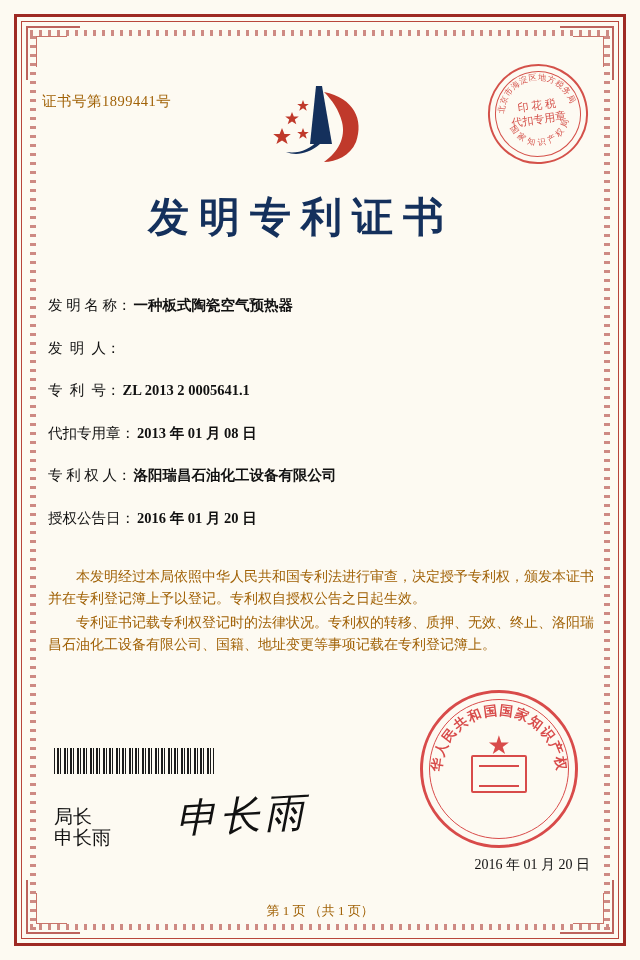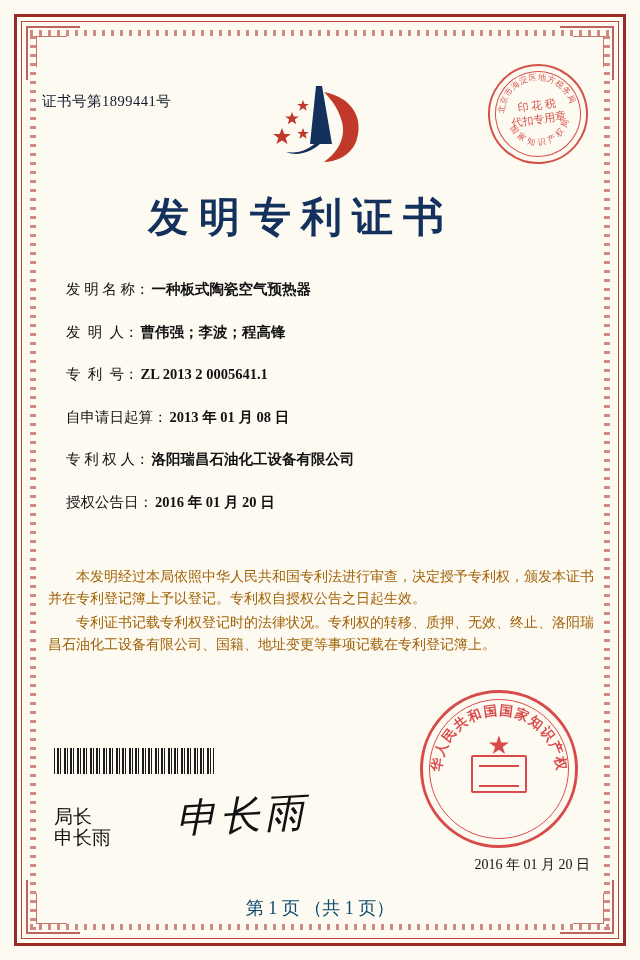--- a/index.html
+++ b/index.html
@@ -68,21 +68,21 @@
   .corner.tr::after { right: 8px; top: 8px; border-left: none; border-bottom: none; }
   .corner.bl::after { left: 8px; bottom: 8px; border-right: none; border-top: none; }
   .corner.br::after { right: 8px; bottom: 8px; border-left: none; border-top: none; }
 
   .cert-no {
     position: absolute;
     left: 42px;
     top: 92px;
     font-size: 14.5px;
     letter-spacing: 0.5px;
-    color: #0f172a;
+    color: #a16207;
   }
 
   
   .top-seal {
     position: absolute;
     right: 52px;
     top: 64px;
     width: 96px;
     height: 96px;
     border-radius: 50%;
@@ -137,23 +137,22 @@
     letter-spacing: 10px;
     font-weight: bold;
     color: #14305c;
     text-indent: 10px;
     font-family: "Liberation Serif", serif;
   }
 
   .fields {
     position: absolute;
     left: 48px;
-    top: 280px;
+    top: 296px;
     width: 560px;
-    margin-left: 18px;
   }
   .field {
     display: flex;
     align-items: baseline;
     margin-bottom: 23.5px;
     font-size: 14.5px;
     color: #111;
   }
   .field .label {
     white-space: pre;
@@ -274,22 +273,22 @@
     font-size: 14px;
     color: #111;
   }
 
   .footer {
     position: absolute;
     left: 0;
     bottom: 40px;
     width: 640px;
     text-align: center;
-    font-size: 18px;
-    color: #0c4a6e;
+    font-size: 13px;
+    color: #a16207;
   }
 </style>
 </head>
 <body>
 
 <div class="page">
 
   <div class="border-outer"></div>
   <div class="border-pattern"></div>
   <div class="border-inner"></div>
@@ -332,28 +331,27 @@
 
   <div class="title">发明专利证书</div>
 
   <div class="fields">
     <div class="field">
       <span class="label">发 明 名 称：</span>
       <span class="value">一种板式陶瓷空气预热器</span>
     </div>
     <div class="field">
       <span class="label">发  明  人：</span>
-      <span class="value">曹伟强；李波；程高锋</span>
     </div>
     <div class="field">
       <span class="label">专  利  号：</span>
       <span class="value">ZL 2013 2 0005641.1</span>
     </div>
     <div class="field">
-      <span class="label">自申请日起算：</span>
+      <span class="label">代扣专用章：</span>
       <span class="value">2013 年 01 月 08 日</span>
     </div>
     <div class="field">
       <span class="label">专 利 权 人：</span>
       <span class="value">洛阳瑞昌石油化工设备有限公司</span>
     </div>
     <div class="field">
       <span class="label">授权公告日：</span>
       <span class="value">2016 年 01 月 20 日</span>
     </div>

